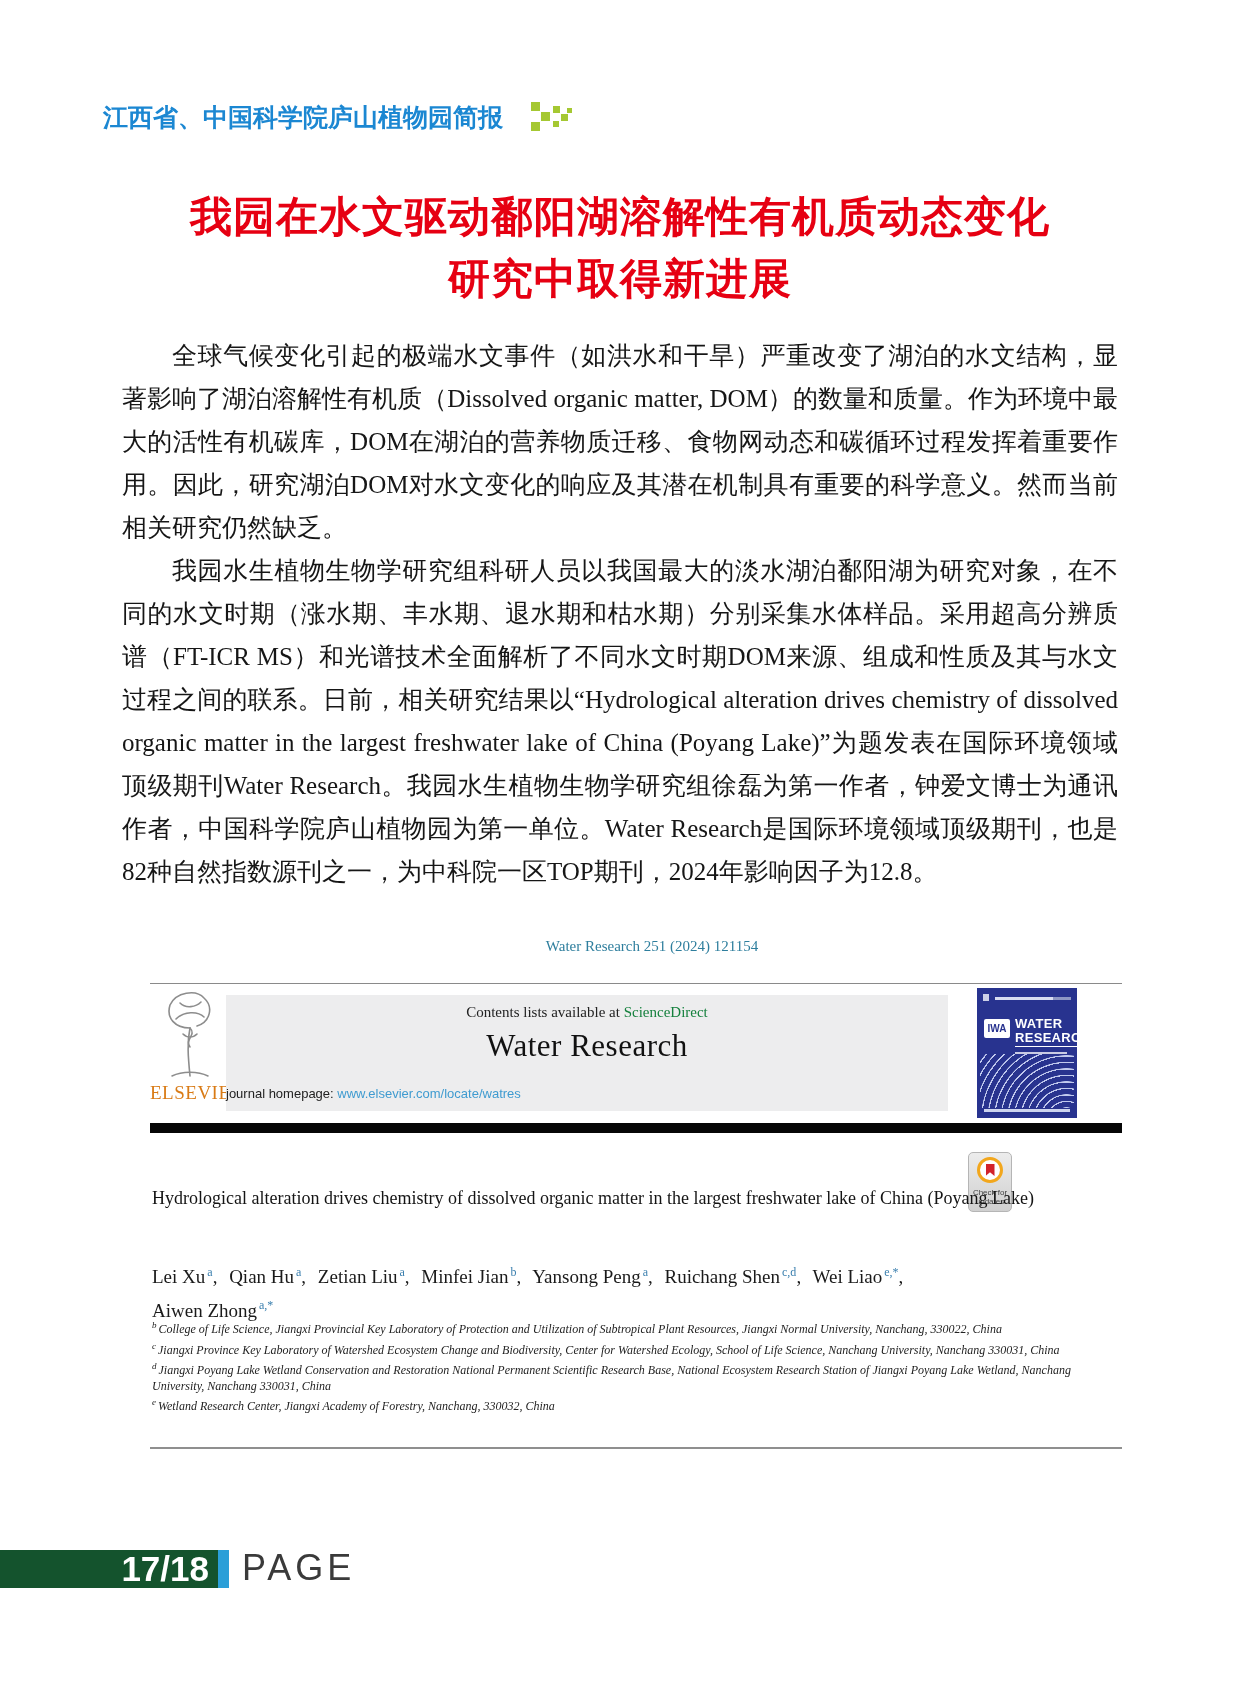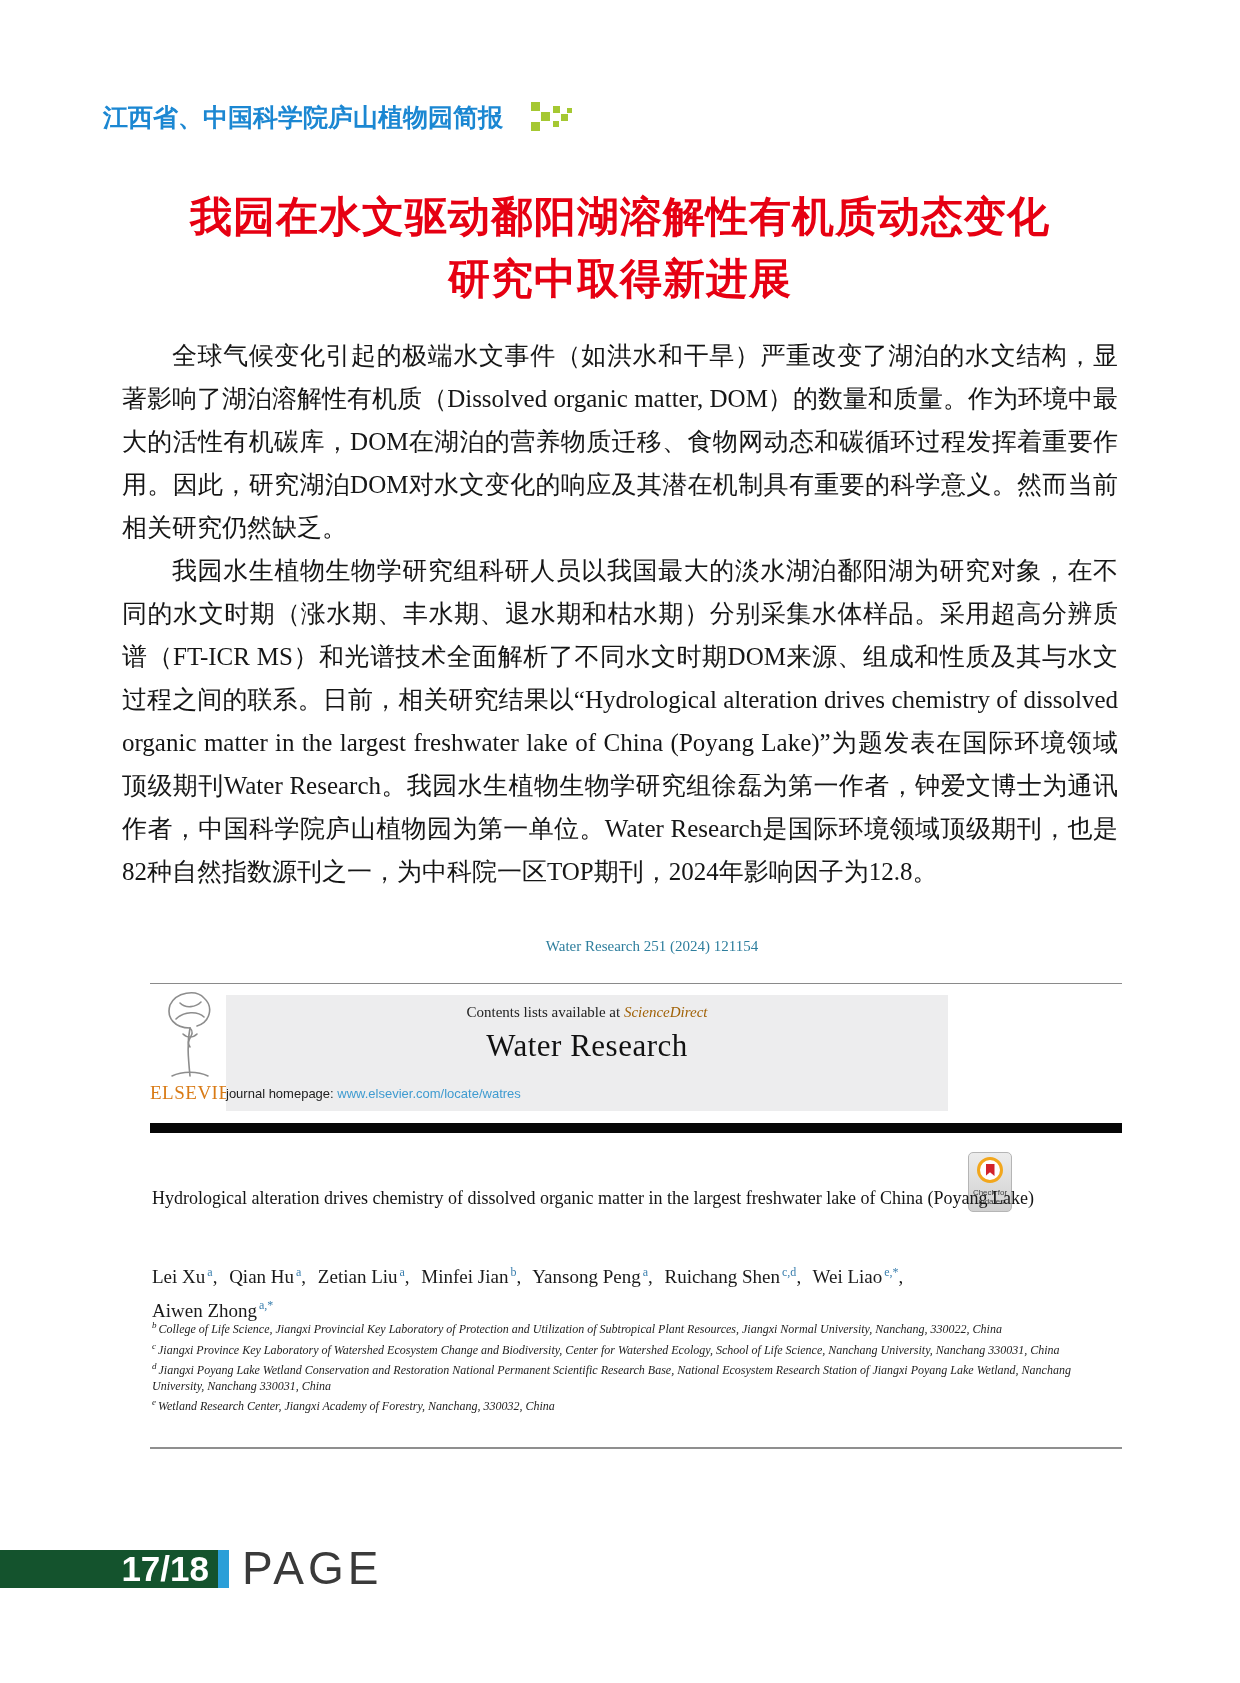--- a/index.html
+++ b/index.html
@@ -28,21 +28,21 @@
             font-size:15px;color:#2e7e9d;}
   .hairline{position:absolute;top:45px;left:0;width:100%;height:1px;background:#8a8a8a;}
 
   .pub-block{position:absolute;left:0;top:50px;width:80px;text-align:center;}
   .tree{display:block;margin:0 auto;}
   .elsevier-label{margin-top:2px;font-size:19px;color:#d97b16;letter-spacing:0.5px;
                   font-family:"Liberation Serif",serif;}
 
   .graybox{position:absolute;left:76px;top:57px;width:722px;height:116px;background:#ededee;}
   .contents-line{position:absolute;top:9px;width:100%;text-align:center;font-size:15px;color:#222;}
-  .sd-link{color:#a16207;text-decoration:none;cursor:pointer;font-style:italic;}
+  .sd-link{color:#15803d;text-decoration:none;cursor:pointer;}
   .journal-title{position:absolute;top:33px;width:100%;text-align:center;
                  font-size:31px;color:#111;letter-spacing:0.5px;}
   .homepage-line{position:absolute;bottom:10px;width:100%;text-align:left;
                  font-family:"Liberation Sans",sans-serif;font-size:13px;color:#222;}
   .hp-link{color:#3f9bd0;text-decoration:none;cursor:pointer;}
 
   .cover{position:absolute;left:827px;top:50px;width:100px;height:130px;background:#28338f;}
   .cover-topmark{position:absolute;top:6px;left:6px;width:6px;height:7px;background:#e9ecf7;opacity:.85;}
   .cover-topline{position:absolute;top:9px;left:18px;right:6px;height:3px;background:#d8ddf0;}
   .cover-topline::after{content:"";position:absolute;right:0;top:0;width:18px;height:3px;background:#8e97c4;}
@@ -81,21 +81,21 @@
   .affil{margin:0 0 1px 0;}
   .affil sup{font-size:9px;margin-right:2px;}
   .paper-bottomline{position:absolute;top:509px;left:0;width:100%;height:2px;background:#8f8f8f;}
 
   
   .footer{position:absolute;left:0;top:1550px;height:38px;display:flex;align-items:stretch;}
   .page-green{width:218px;background:#14532d;display:flex;align-items:center;justify-content:flex-end;
               padding-right:9px;box-sizing:border-box;}
   .page-number{color:#ffffff;font-size:35px;font-weight:bold;line-height:38px;}
   .page-blue{width:11px;background:#2b9fd8;}
-  .page-label{margin-left:13px;color:#3a3a3a;font-size:46px;line-height:36px;letter-spacing:4px;}
+  .page-label{margin-left:13px;color:#3a3a3a;font-size:36px;line-height:36px;letter-spacing:4px;}
 </style>
 </head>
 <body>
 
 <div class="page">
 
   <header class="masthead">
     <span class="masthead-title">江西省、中国科学院庐山植物园简报</span>
     <svg class="pixel-arrow" width="42" height="34" viewBox="0 0 42 34">
       <g fill="#a5c832">
@@ -143,20 +143,32 @@
     <div class="graybox">
       <div class="contents-line">
         <span>Contents lists available at </span><a class="sd-link">ScienceDirect</a>
       </div>
       <div class="journal-title">Water Research</div>
       <div class="homepage-line">
         <span>journal homepage: </span><a class="hp-link">www.elsevier.com/locate/watres</a>
       </div>
     </div>
 
+    <div class="cover">
+      <div class="cover-topmark"></div>
+      <div class="cover-topline"></div>
+      <div class="iwa">IWA</div>
+      <div class="cover-title">
+        <div>WATER</div>
+        <div class="underlined">RESEARCH</div>
+      </div>
+      <div class="cover-subline"></div>
+      <div class="cover-waves"></div>
+      <div class="cover-baseline"></div>
+    </div>
 
     <div class="blackbar"></div>
 
     <div class="check-badge">
       <div class="check-circle">
         <div class="bookmark"></div>
       </div>
       <div class="check-text">
         <span>Check for</span><br>
         <span>updates</span>

